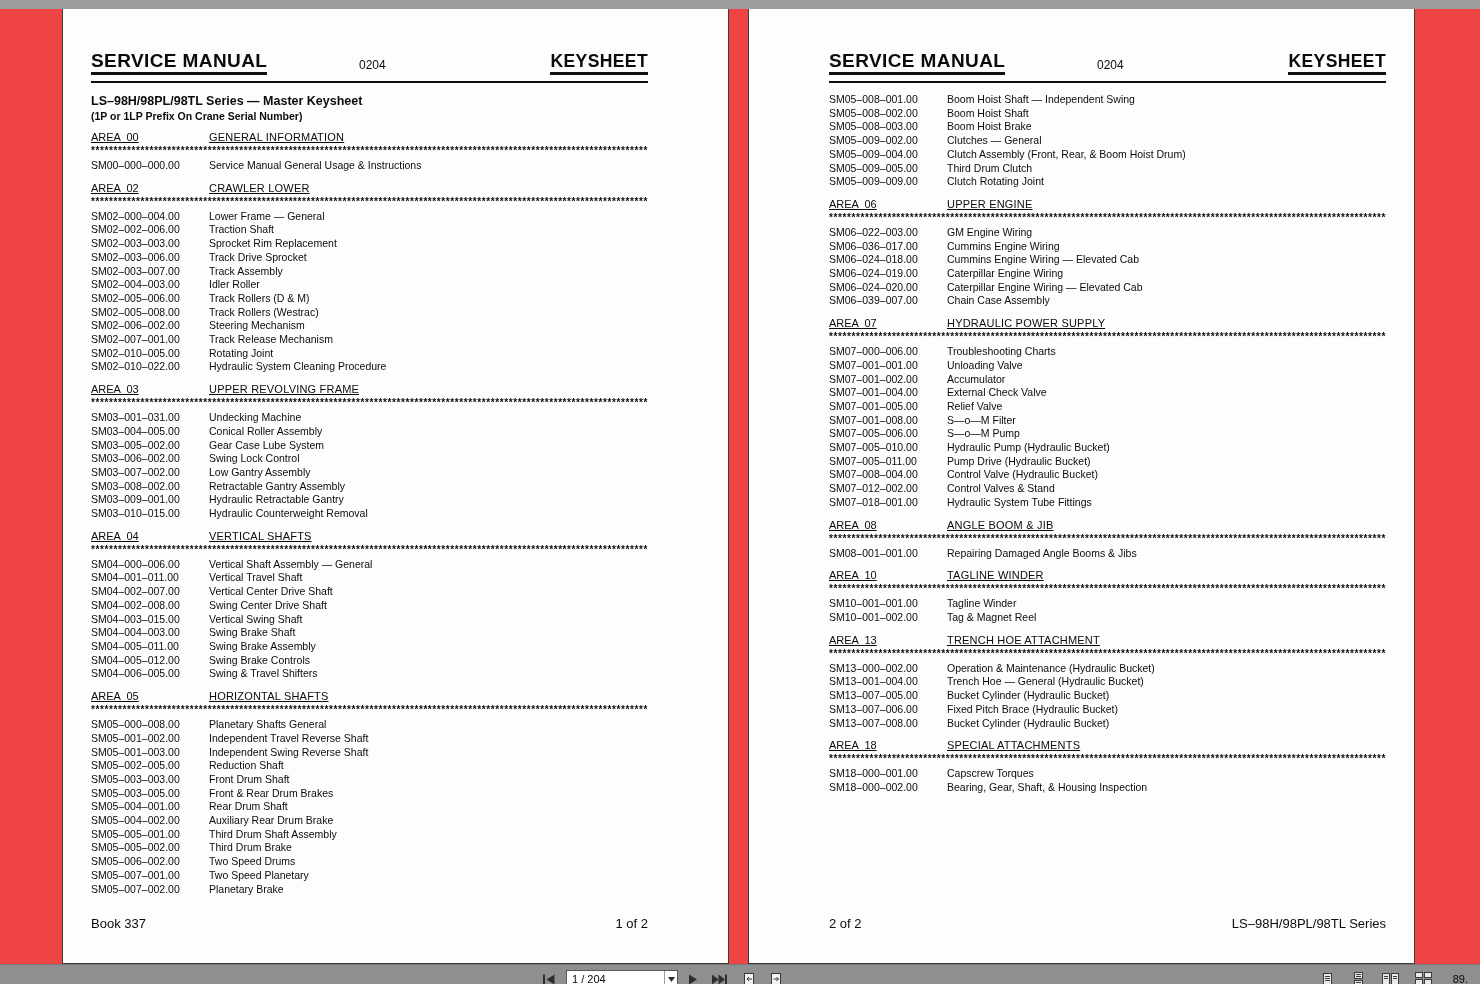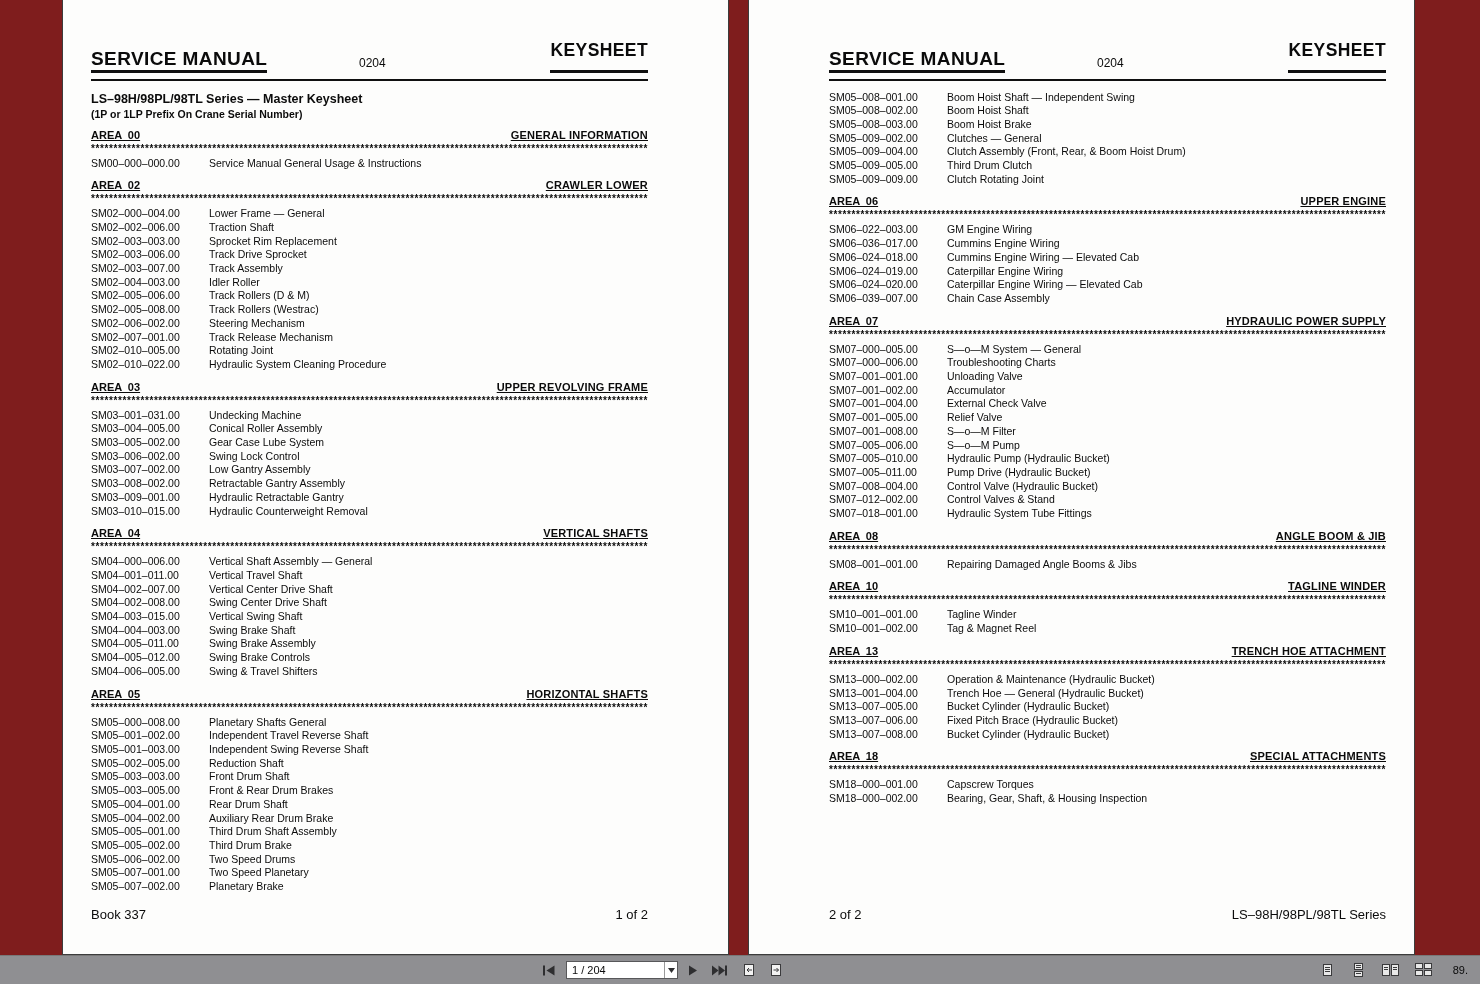--- a/index.html
+++ b/index.html
@@ -3,21 +3,21 @@
 <meta charset="utf-8">
 <style>
   * { box-sizing: border-box; }
   html, body { margin: 0; padding: 0; }
   body {
     width: 1480px; height: 984px; overflow: hidden;
     background: #9d9da0;
     font-family: "Liberation Sans", sans-serif;
     color: #0b0b0b;
   }
-  .canvas { position: relative; width: 1480px; height: 955px; background: #7f1d1d; }
+  .canvas { position: relative; width: 1480px; height: 955px; background: #ef4444; margin-top: 9px; }
   .page {
     position: absolute; top: 0; height: 955px; width: 667px;
     background: #fdfdfc; border: 1px solid #3c3c3c; border-top: none;
   }
   .page-left  { left: 62px; }
   .page-right { left: 748px; }
   .inner { position: absolute; top: 0; bottom: 0; width: 557px; }
   .page-left  .inner { left: 28px; }
   .page-right .inner { left: 80px; }
 
@@ -25,28 +25,28 @@
     position: relative; display: flex; align-items: flex-end;
     margin-top: 42px; padding-bottom: 6px; border-bottom: 2px solid #101010;
   }
   .hdr-title {
     font-size: 19px; font-weight: bold; letter-spacing: .4px;
     border-bottom: 3px solid #101010; line-height: 1; padding-bottom: 2px;
   }
   .hdr-code { position: absolute; left: 268px; bottom: 9px; font-size: 12px; }
   .hdr-right {
     margin-left: auto; font-size: 17.5px; font-weight: bold; letter-spacing: .4px;
-    border-bottom: 3px solid #101010; line-height: 1; padding-bottom: 10px;
+    border-bottom: 3px solid #101010; line-height: 1; padding-bottom: 2px;
   }
 
   .doc-title    { margin-top: 11px; font-size: 12.5px; font-weight: bold; }
   .doc-subtitle { margin-top: 2px;  font-size: 10.5px; font-weight: bold; }
 
   .page-right .sections { margin-top: 10px; }
-  .sec-head { display: flex; margin-top: 9px; font-size: 11px; font-weight: bold; justify-content: space-between; }
+  .sec-head { display: flex; margin-top: 9px; font-size: 11px; font-weight: normal; }
   .area      { width: 118px; white-space: pre; text-decoration: underline; flex: none; }
   .sec-title { text-decoration: underline; letter-spacing: .2px; }
   .stars {
     margin-top: 2px; height: 11px; line-height: 11px;
     font-size: 10px; font-weight: bold; letter-spacing: .6px;
     overflow: hidden; white-space: nowrap;
   }
   .rowgroup { margin-top: 3px; }
   .row  { display: flex; font-size: 10.5px; line-height: 13.7px; }
   .code { width: 118px; flex: none; }
@@ -401,24 +401,20 @@
               </div>
             </div>
             <div class="section">
               <div class="sec-head">
                 <span class="area">AREA  07</span>
                 <span class="sec-title">HYDRAULIC POWER SUPPLY</span>
               </div>
               <div class="stars">**********************************************************************************************************************************</div>
               <div class="rowgroup">
                 <div class="row">
-                  <span class="code">SM07–000–005.00</span>
-                  <span class="desc">S—o—M System — General</span>
-                </div>
-                <div class="row">
                   <span class="code">SM07–000–006.00</span>
                   <span class="desc">Troubleshooting Charts</span>
                 </div>
                 <div class="row">
                   <span class="code">SM07–001–001.00</span>
                   <span class="desc">Unloading Valve</span>
                 </div>
                 <div class="row">
                   <span class="code">SM07–001–002.00</span>
                   <span class="desc">Accumulator</span>

